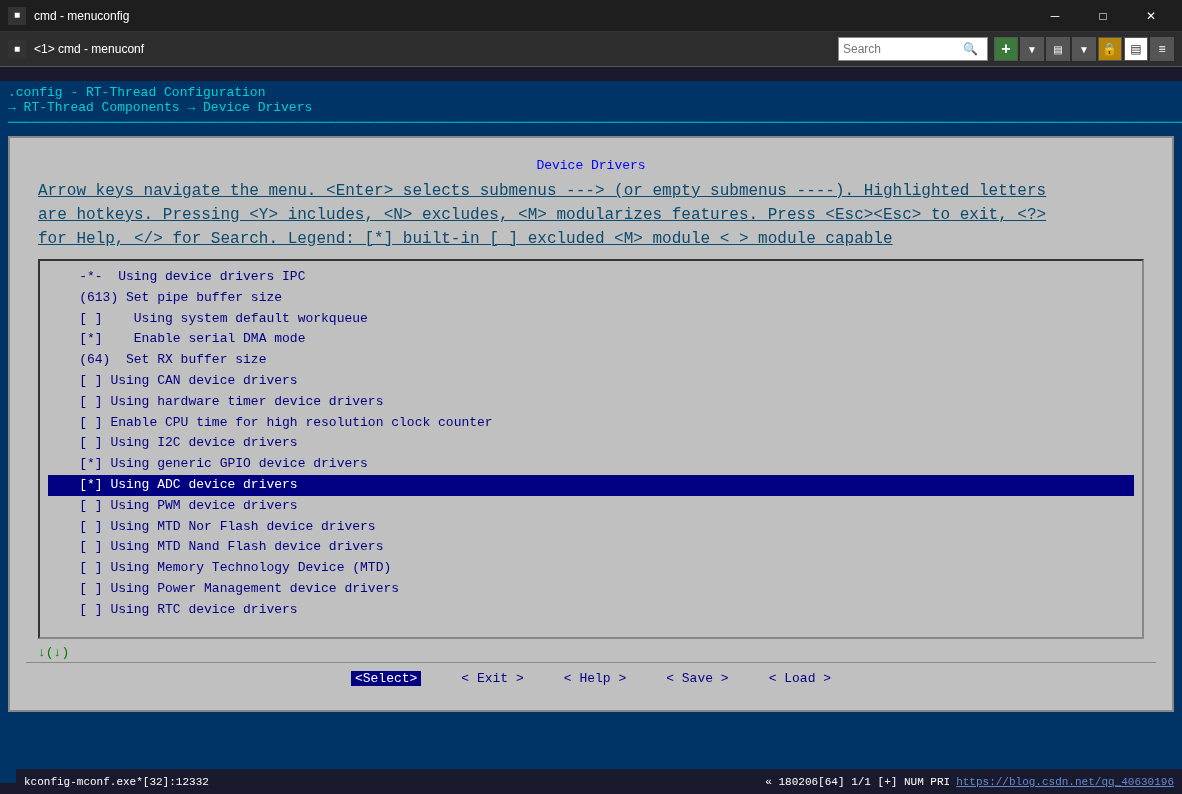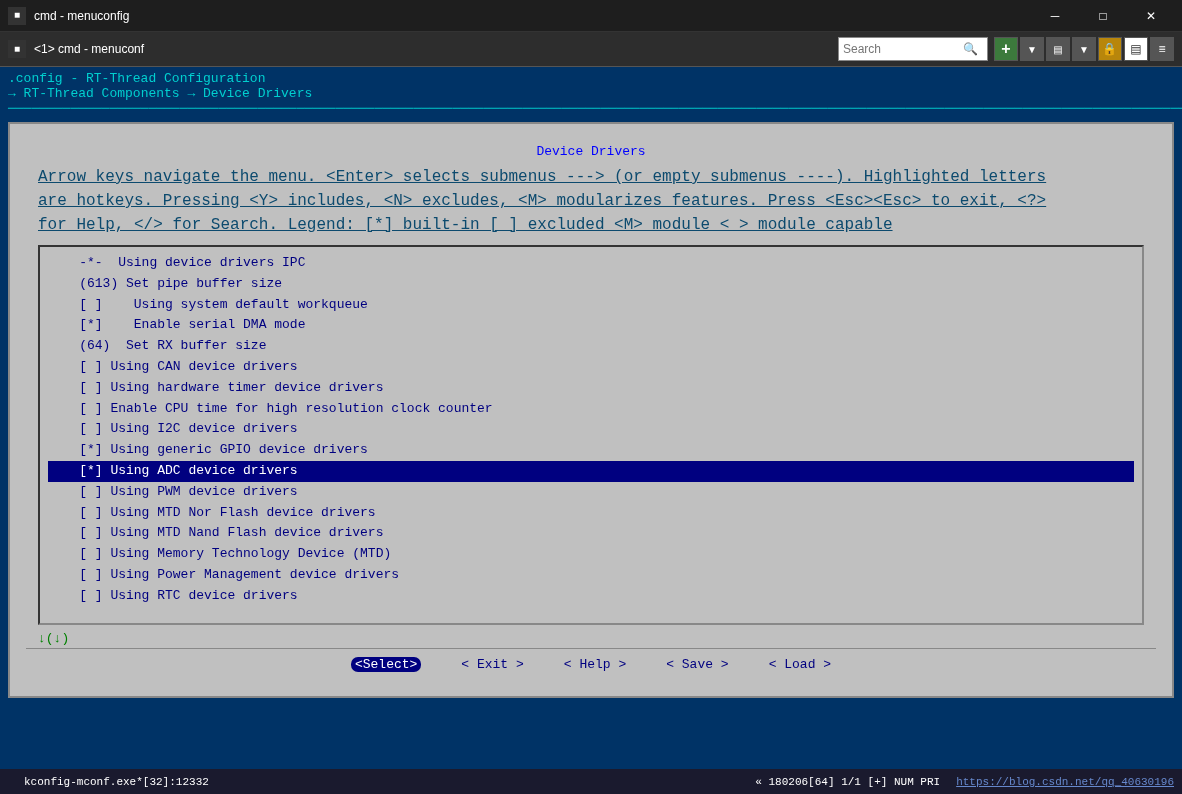--- a/index.html
+++ b/index.html
@@ -124,20 +124,21 @@
     .toolbar-btn.gold { background: #b8860b; }
     .toolbar-btn.white-bg { background: white; color: #333; }
 
     
     #terminal {
       background: #003366;
       width: 100%;
       height: calc(794px - 32px - 35px - 25px);
       padding: 0;
       position: relative;
+      margin-top: 14px;
     }
 
     
     #breadcrumb {
       background: #003366;
       padding: 4px 8px;
       font-size: 13px;
     }
     #breadcrumb-config {
       color: #00cfcf;
@@ -218,21 +219,20 @@
       color: #000080;
       font-size: 13px;
       font-family: 'Courier New', Courier, monospace;
       cursor: pointer;
     }
 
     .action-btn.selected {
       background: #000080;
       color: white;
       padding: 0 4px;
-      border-radius: 7px;
     }
 
     
     #status-bar {
       height: 25px;
       background: #1a1a2e;
       display: flex;
       align-items: center;
       padding: 0 8px;
       position: absolute;
@@ -244,21 +244,21 @@
       color: #ffffff;
       font-size: 11px;
       font-family: 'Courier New', Courier, monospace;
       flex: 1;
     }
     #status-right {
       color: #ffffff;
       font-size: 11px;
       font-family: 'Courier New', Courier, monospace;
       display: flex;
-      gap: 16px;
+      gap: 6px;
     }
     #status-url {
       color: #6688cc;
       font-size: 11px;
       text-decoration: underline;
     }
   </style>
 </head>
 <body>
 

